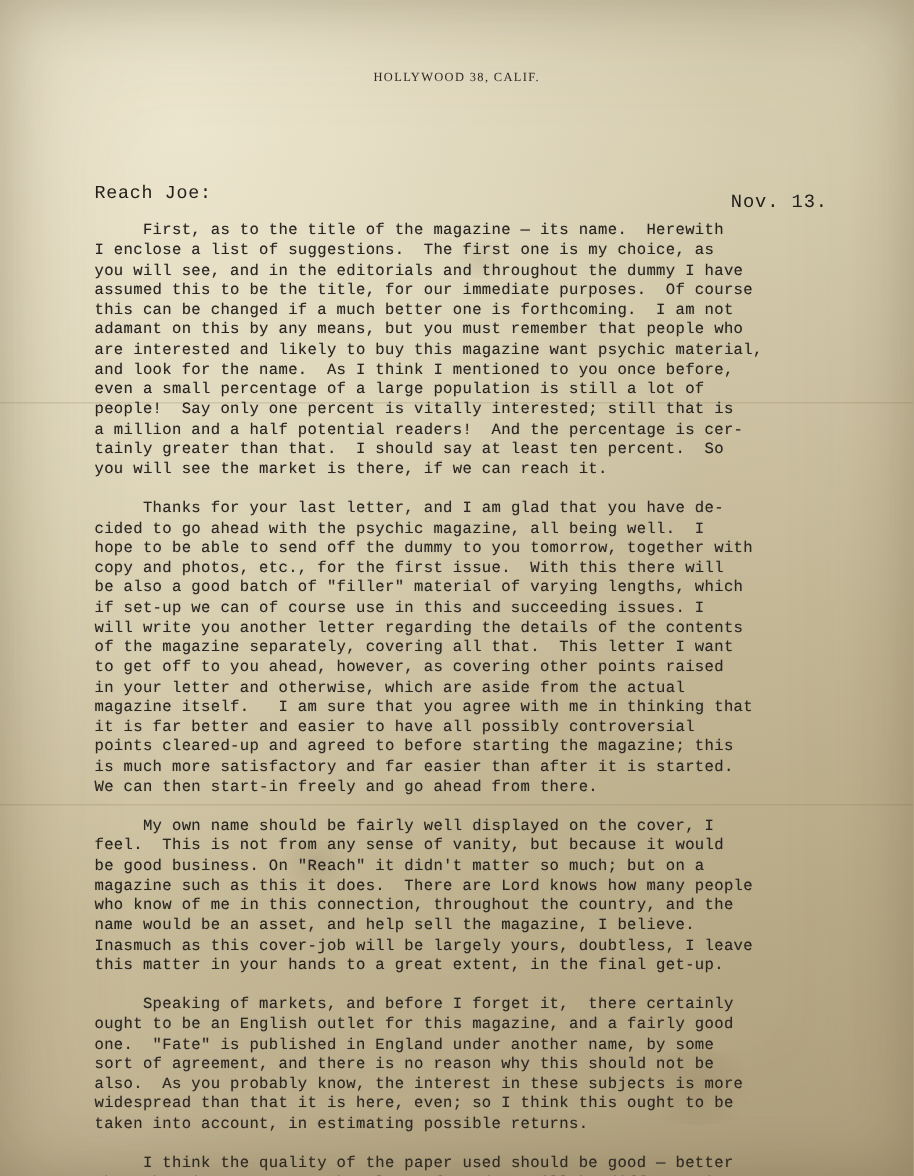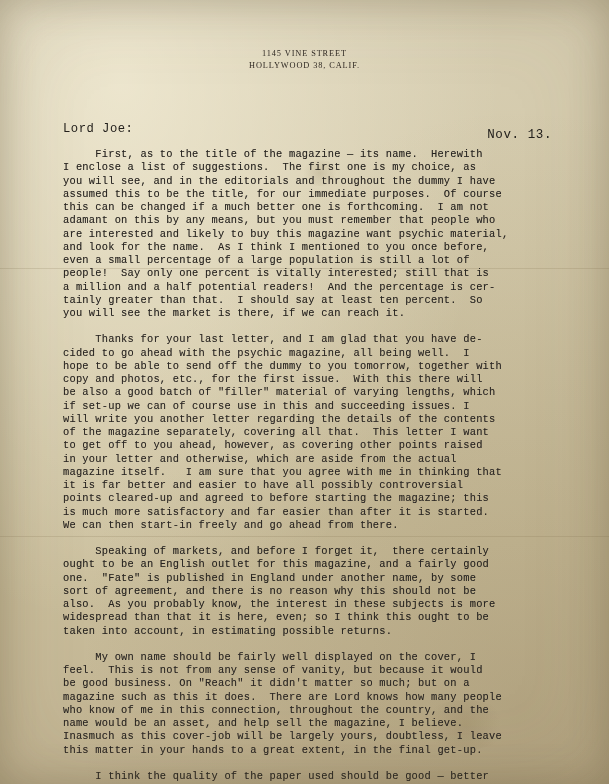--- a/index.html
+++ b/index.html
@@ -128,27 +128,26 @@
 
 <div class="page">
 
   <div class="crease c1"></div>
   <div class="crease c2"></div>
   <div class="smudge s1"></div>
   <div class="smudge s2"></div>
   <div class="smudge s3"></div>
 
   <div class="letterhead">
-    <div class="lh-addr1">1145 VINE STREET</div>
     <div class="lh-addr2">HOLLYWOOD 38, CALIF.</div>
   </div>
 
   <div class="date">Nov. 13.</div>
 
-  <div class="salutation">Lord Joe:</div>
+  <div class="salutation">Reach Joe:</div>
 
   <div class="body">
     <p class="para">     First, as to the title of the magazine — its name.  Herewith
 I enclose a list of suggestions.  The first one is my choice, as
 you will see, and in the editorials and throughout the dummy I have
 assumed this to be the title, for our immediate purposes.  Of course
 this can be changed if a much better one is forthcoming.  I am not
 adamant on this by any means, but you must remember that people who
 are interested and likely to buy this magazine want psychic material,
 and look for the name.  As I think I mentioned to you once before,
@@ -165,35 +164,35 @@
 if set-up we can of course use in this and succeeding issues. I
 will write you another letter regarding the details of the contents
 of the magazine separately, covering all that.  This letter I want
 to get off to you ahead, however, as covering other points raised
 in your letter and otherwise, which are aside from the actual
 magazine itself.   I am sure that you agree with me in thinking that
 it is far better and easier to have all possibly controversial
 points cleared-up and agreed to before starting the magazine; this
 is much more satisfactory and far easier than after it is started.
 We can then start-in freely and go ahead from there.</p>
-    <p class="para">     Speaking of markets, and before I forget it,  there certainly
-ought to be an English outlet for this magazine, and a fairly good
-one.  "Fate" is published in England under another name, by some
-sort of agreement, and there is no reason why this should not be
-also.  As you probably know, the interest in these subjects is more
-widespread than that it is here, even; so I think this ought to be
-taken into account, in estimating possible returns.</p>
     <p class="para">     My own name should be fairly well displayed on the cover, I
 feel.  This is not from any sense of vanity, but because it would
 be good business. On "Reach" it didn't matter so much; but on a
 magazine such as this it does.  There are Lord knows how many people
 who know of me in this connection, throughout the country, and the
 name would be an asset, and help sell the magazine, I believe.
 Inasmuch as this cover-job will be largely yours, doubtless, I leave
 this matter in your hands to a great extent, in the final get-up.</p>
+    <p class="para">     Speaking of markets, and before I forget it,  there certainly
+ought to be an English outlet for this magazine, and a fairly good
+one.  "Fate" is published in England under another name, by some
+sort of agreement, and there is no reason why this should not be
+also.  As you probably know, the interest in these subjects is more
+widespread than that it is here, even; so I think this ought to be
+taken into account, in estimating possible returns.</p>
     <p class="para last">     I think the quality of the paper used should be good — better
 than that in YP or MF.  The class of readers will be different in
 this case, and we want to make a good impression on them.  Also
 such paper will do more justice to the illustrations.  This, I think,
 is especially necessary in the first issues; but I feel that such
 paper should be maintained throughout.</p>
   </div>
 
 </div>
 

